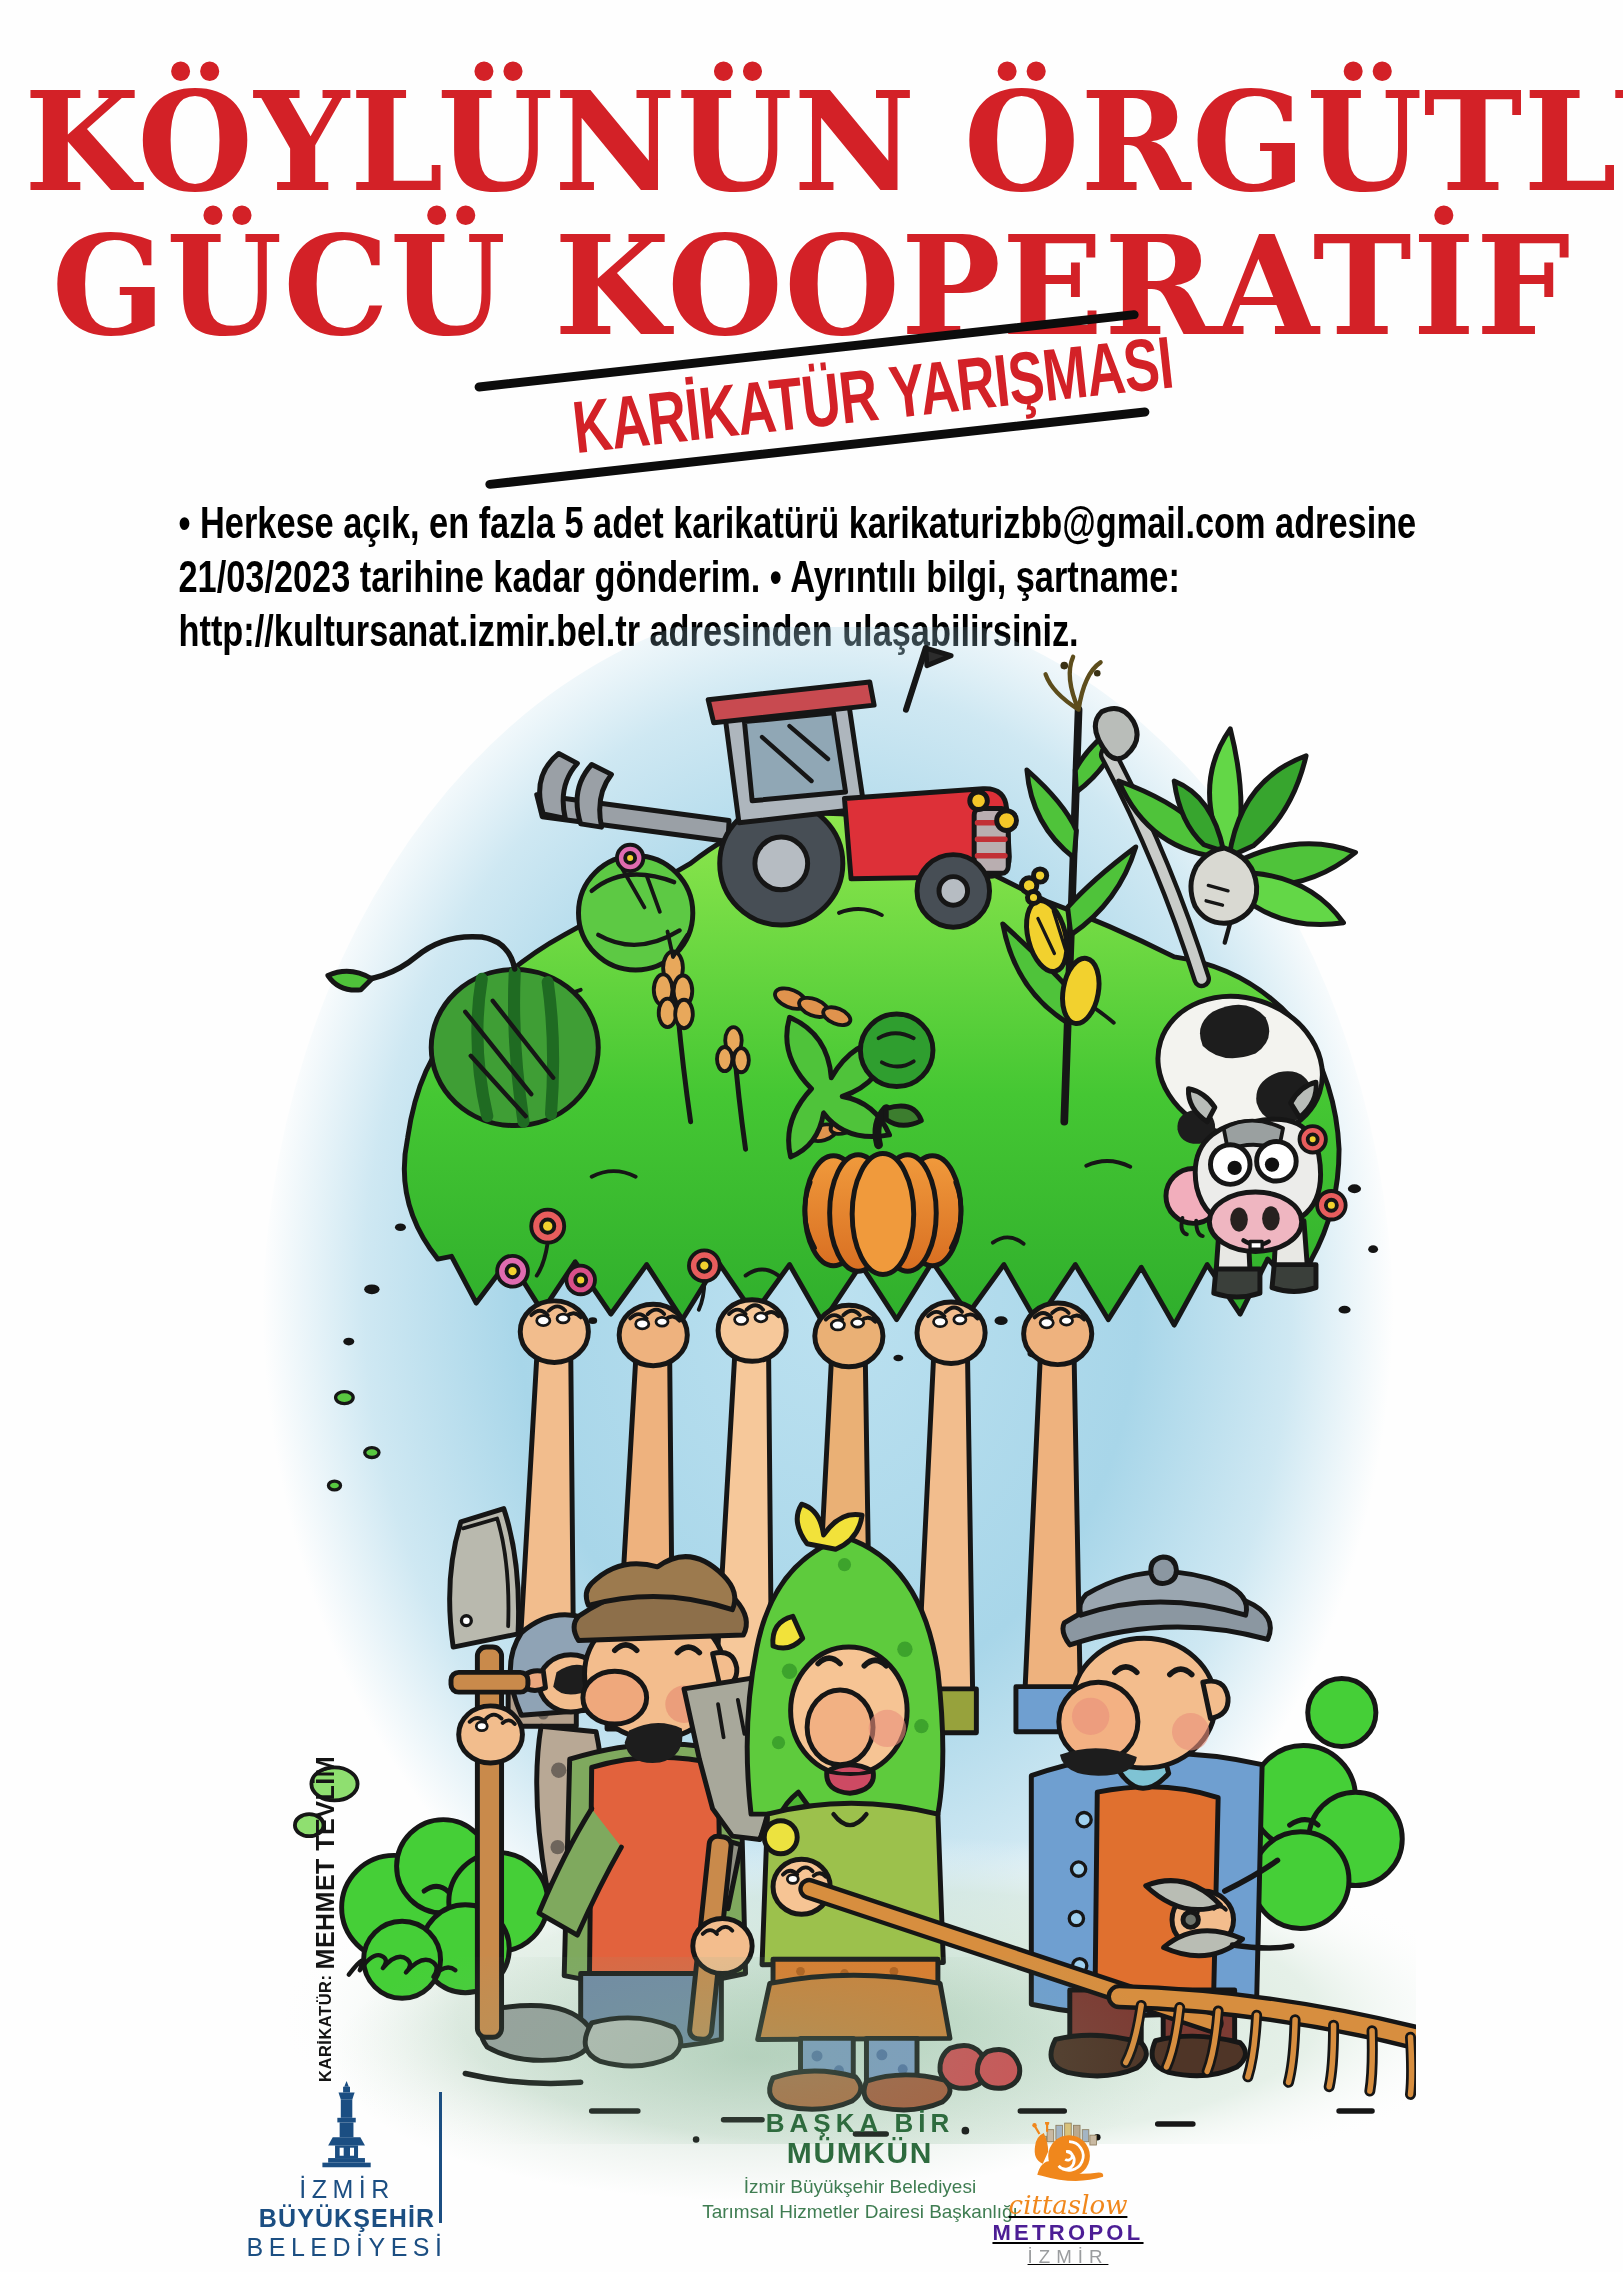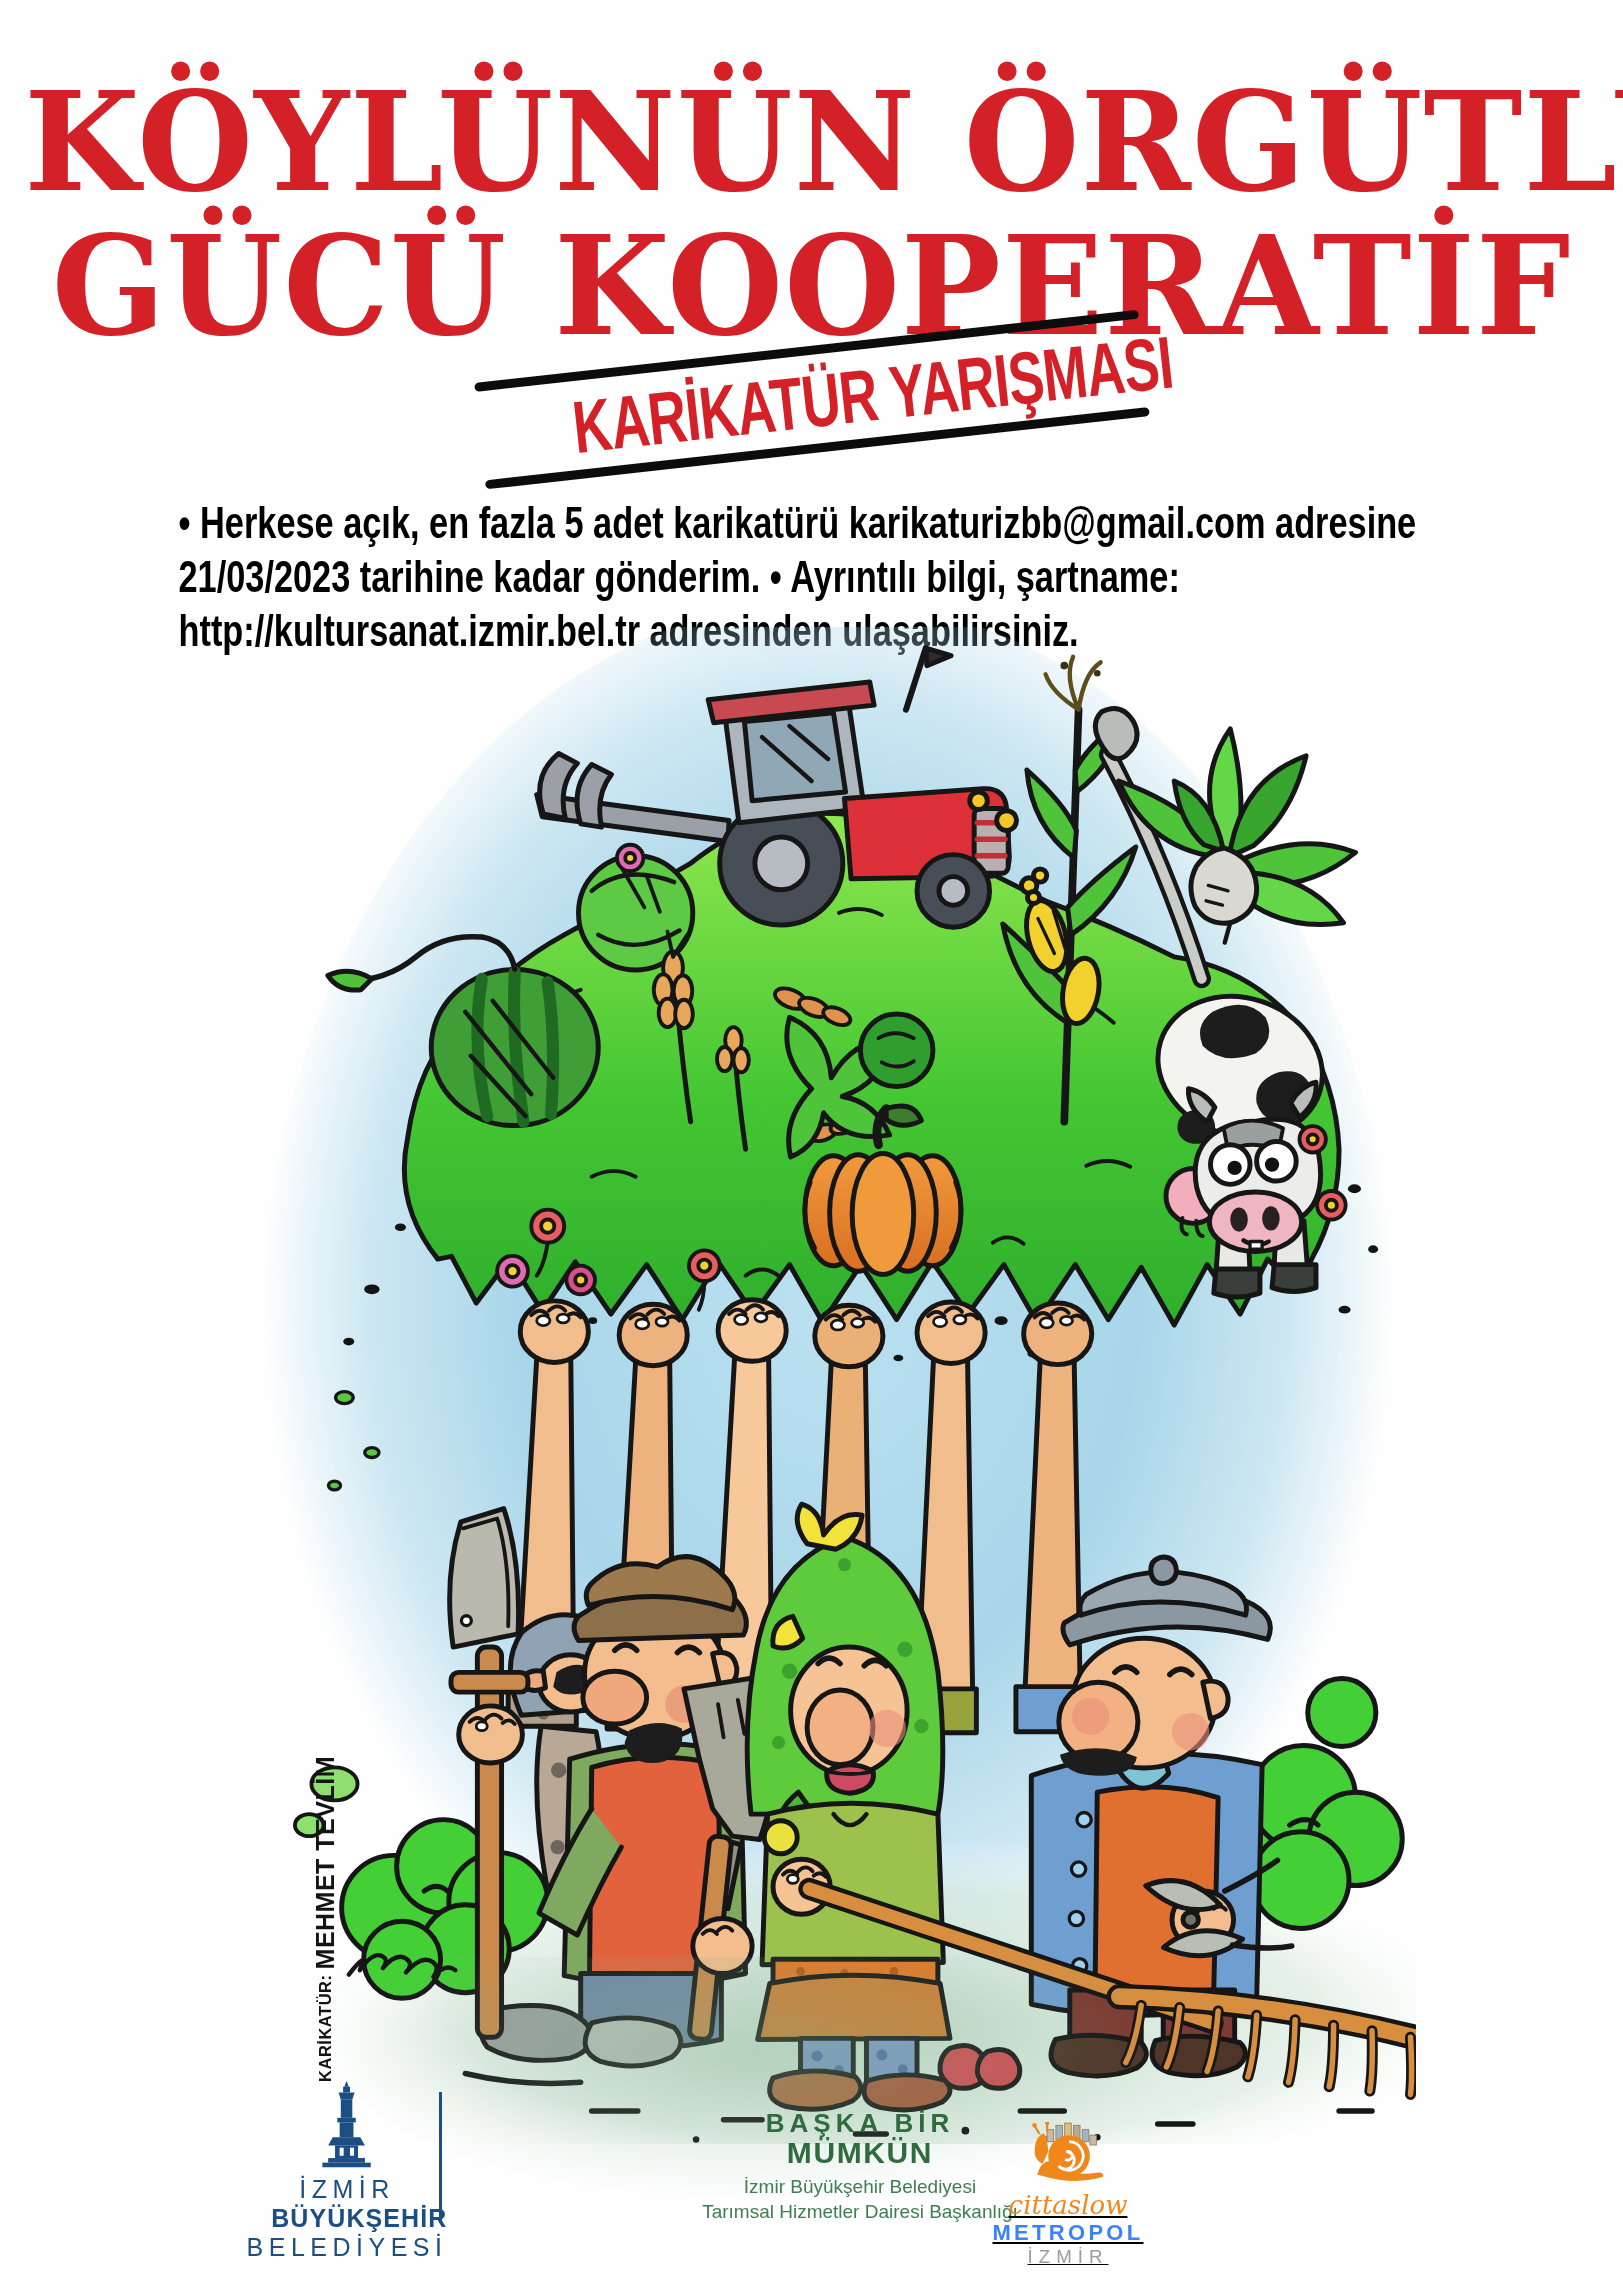--- a/index.html
+++ b/index.html
@@ -23,35 +23,35 @@
   .credit{position:absolute;left:311px;top:1756px;writing-mode:vertical-rl;
           transform:rotate(180deg);color:#141414;font-weight:bold;white-space:nowrap;}
   .credit .lbl{font-size:16.5px;letter-spacing:0.5px;}
   .credit .nm{font-size:25px;letter-spacing:0.5px;}
   .haze{position:absolute;left:297px;top:1957px;width:1033px;height:313px;pointer-events:none;
         background:radial-gradient(55% 62% at 44% 32%, rgba(128,172,140,.38), rgba(128,172,140,0) 74%);}
   
   .fitem{position:absolute;text-align:center;}
   .f-izmir{left:347px;top:2081px;transform:translateX(-50%);color:#1b4e82;}
   .f-izmir .l1,.f-izmir .l3{font-size:25px;font-weight:300;letter-spacing:5.5px;line-height:29px;}
-  .f-izmir .l2{font-size:25px;font-weight:bold;letter-spacing:1.1px;line-height:29px;text-align:right;}
+  .f-izmir .l2{font-size:25px;font-weight:bold;letter-spacing:1.1px;line-height:29px;}
   .f-div{position:absolute;left:439px;top:2092px;width:3.3px;height:131px;background:#1b4e82;}
   .f-soyer{left:578px;top:2170px;transform:translateX(-50%);color:#1b4e82;}
   .f-soyer .name{font-size:49px;font-weight:bold;line-height:53px;transform:scaleX(.82);
                  transform-origin:center;white-space:nowrap;}
   .f-soyer .role{margin-top:5.5px;font-size:20.3px;font-weight:400;color:#2a6cab;line-height:23px;
                  transform:scaleX(.8);transform-origin:center;white-space:nowrap;}
   .f-tarim{left:860px;top:2111px;transform:translateX(-50%);color:#2e6b3e;}
   .f-tarim .kicker{font-size:26px;font-weight:bold;letter-spacing:5px;line-height:25px;}
   .f-tarim .word svg{display:block;margin:1.1px auto 0 auto;}
   .f-tarim .sub{font-size:30px;font-weight:bold;letter-spacing:1.6px;line-height:34px;}
   .f-tarim .dept{margin-top:4.4px;font-size:19px;font-weight:400;color:#3f7d52;line-height:25px;white-space:nowrap;}
   .f-citta{left:1068px;top:2122px;transform:translateX(-50%);text-decoration:underline;}
   .f-citta .cname{font-family:"DejaVu Serif",serif;font-style:italic;font-size:26px;color:#f0871c;line-height:27.5px;}
-  .f-citta .met{font-size:22px;font-weight:bold;color:#3b82f6;letter-spacing:3.3px;line-height:25px;}
+  .f-citta .met{font-size:22px;font-weight:bold;color:#4c1d95;letter-spacing:3.3px;line-height:25px;}
   .f-citta .cizmir{font-size:18.7px;color:#9a9c9e;letter-spacing:6px;line-height:24px;}
   .f-100{left:1208px;top:2142px;transform:translateX(-50%);color:#0d0d0d;width:181px;}
   .f-100 .num{position:relative;display:inline-block;font-family:"DejaVu Sans",sans-serif;
               font-size:84px;font-weight:bold;line-height:77px;letter-spacing:-10px;}
   .f-100 .horse{position:absolute;left:51px;top:16.5px;font-size:46px;letter-spacing:0;
                 text-shadow:-2.2px 0 0 #fff,2.2px 0 0 #fff,0 -2.2px 0 #fff,0 2.2px 0 #fff;}
   .f-100 .yil{position:absolute;right:-20px;bottom:3.3px;font-size:16.5px;font-weight:bold;letter-spacing:0;}
   .f-100 .cl{font-size:12.6px;font-weight:bold;line-height:15.4px;}
 </style>
 </head>

